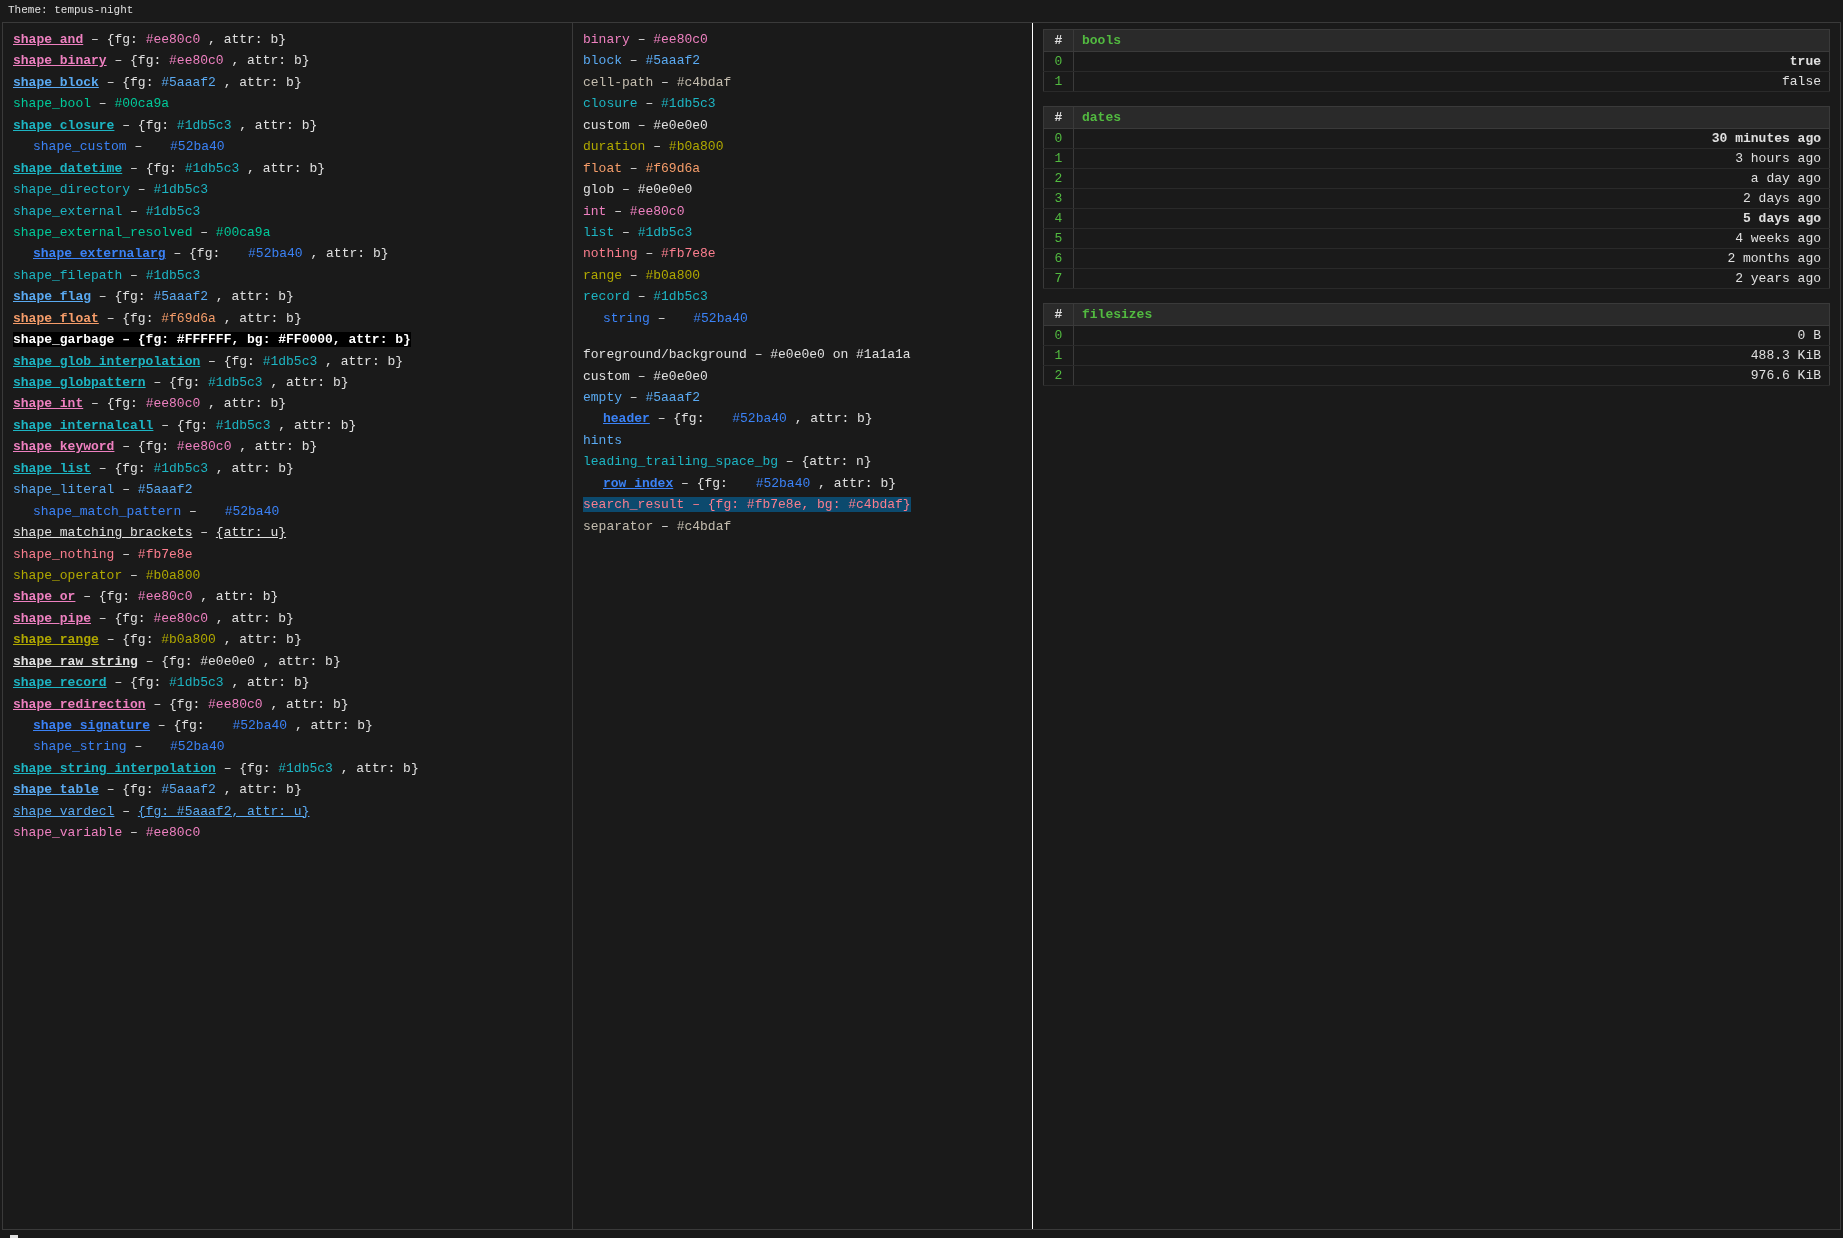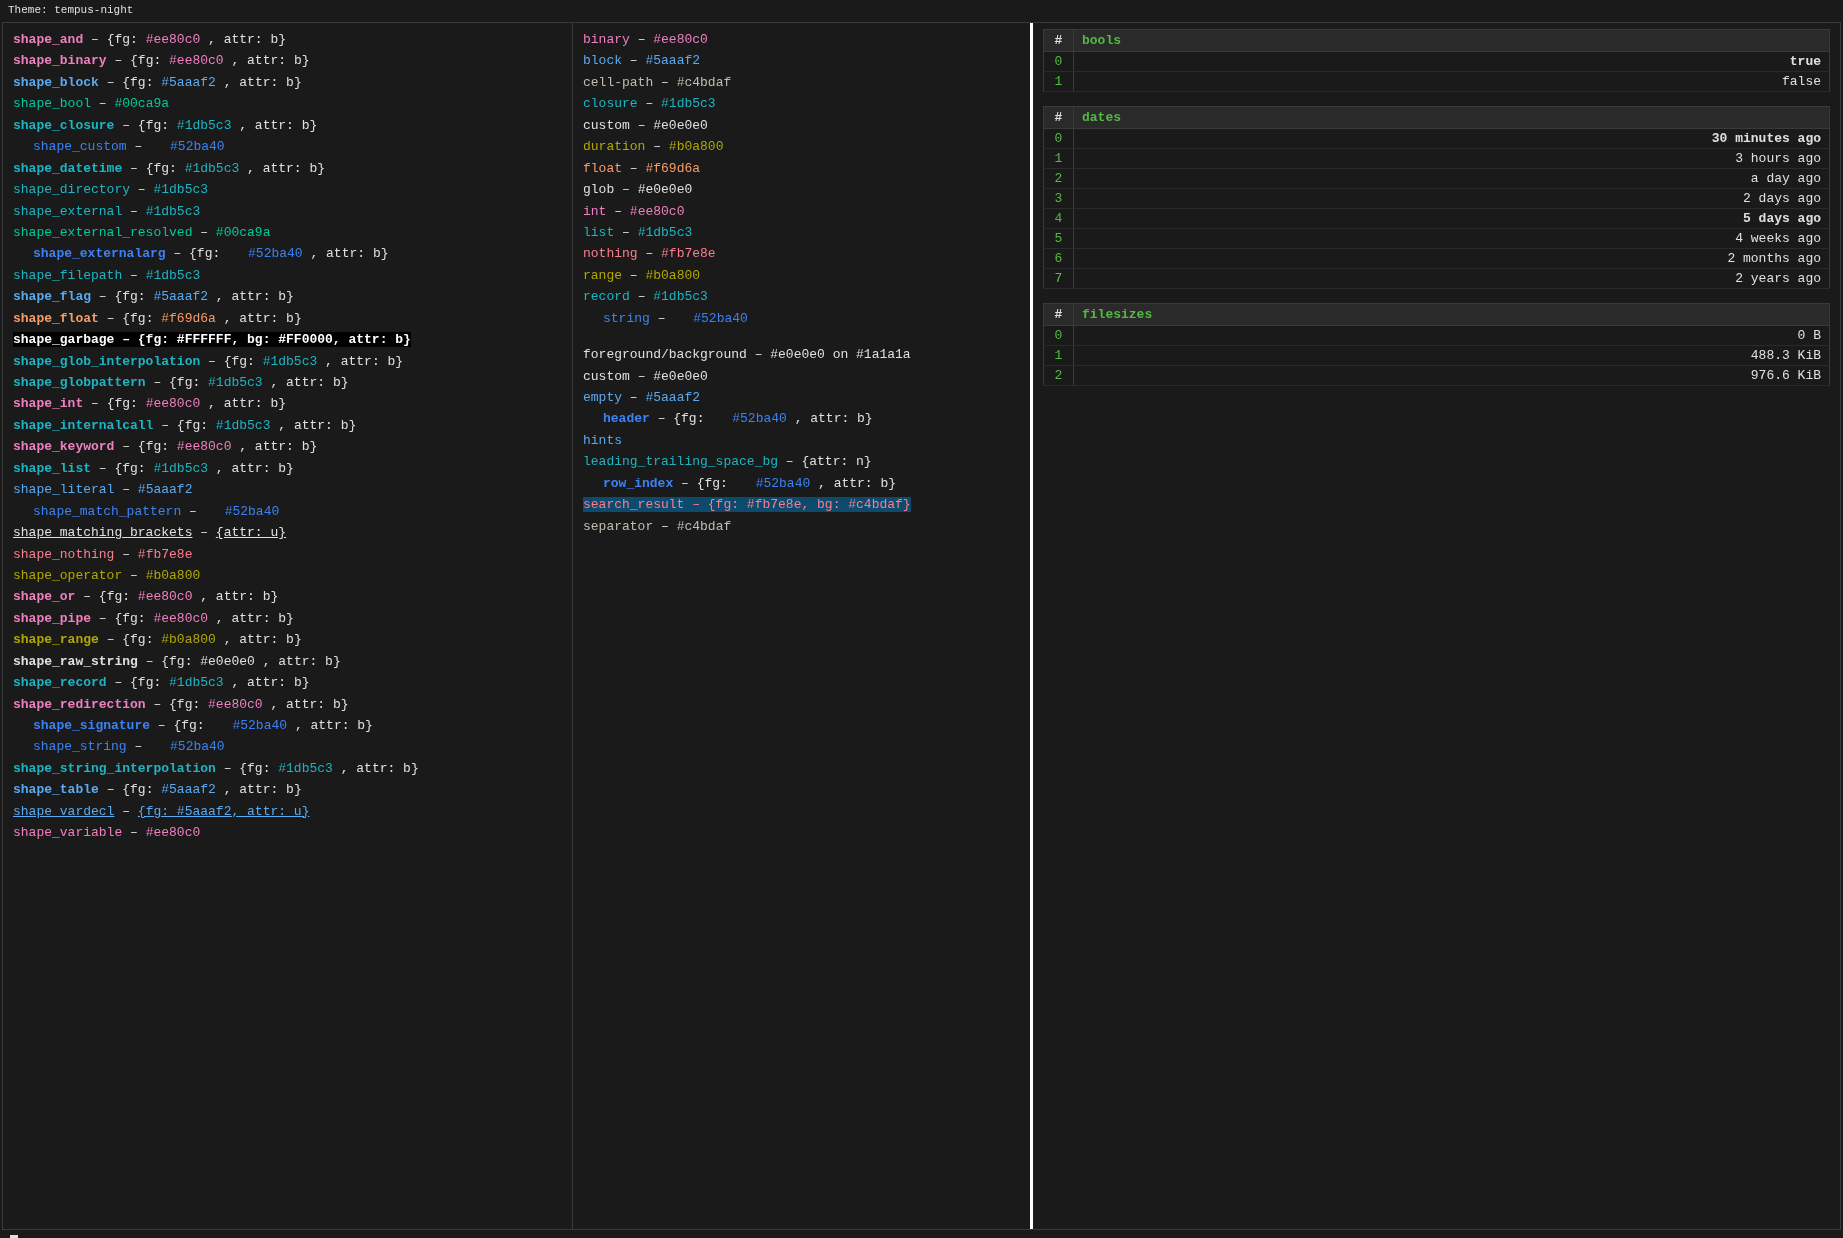--- a/index.html
+++ b/index.html
@@ -23,21 +23,21 @@
       min-height: 1180px;
     }
     .col-left {
       flex: 0 0 570px;
       border-right: 1px solid #3a3a3a;
       padding: 6px 10px;
       overflow-y: auto;
     }
     .col-middle {
       flex: 0 0 460px;
-      border-right: 3px solid #ffffff;
+      border-right: 1px solid #ffffff;
       padding: 6px 10px;
       overflow-y: auto;
     }
     .col-right {
       flex: 1;
       padding: 6px 10px;
       overflow-y: auto;
     }
     .line {
       line-height: 1.65;
@@ -47,21 +47,21 @@
     .c-pink { color: #ee80c0; }
     .c-cyan { color: #1db5c3; }
     .c-teal { color: #5aaaf2; }
     .c-green { color: #3b82f6; margin-left: 20px; }
     .c-lime { color: #00ca9a; }
     .c-orange { color: #f69d6a; }
     .c-red { color: #fb7e8e; }
     .c-amber { color: #b0a800; }
     .c-white { color: #e0e0e0; }
     .c-gray { color: #c4bdaf; }
-    .bold { font-weight: bold; }
+    .bold { font-weight: bold; text-decoration: underline; }
     .underline { text-decoration: underline; }
     .highlight-red { background: #000000; color: #FFFFFF; font-weight: bold; }
     .highlight-search { background: #0c4a6e; color: #fb7e8e; font-family: Liberation Mono, monospace; }
 
     
     .right-table {
       border: 1px solid #3a3a3a;
       width: 100%;
       border-collapse: collapse;
       margin-bottom: 14px;

